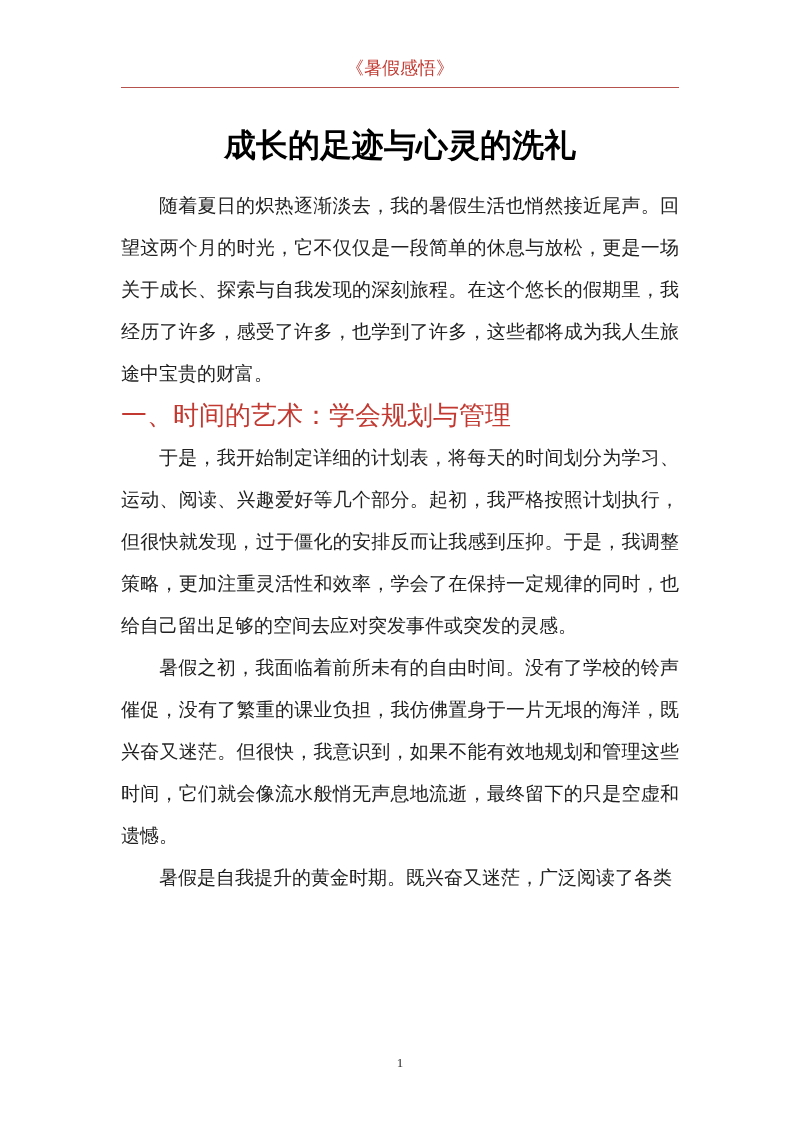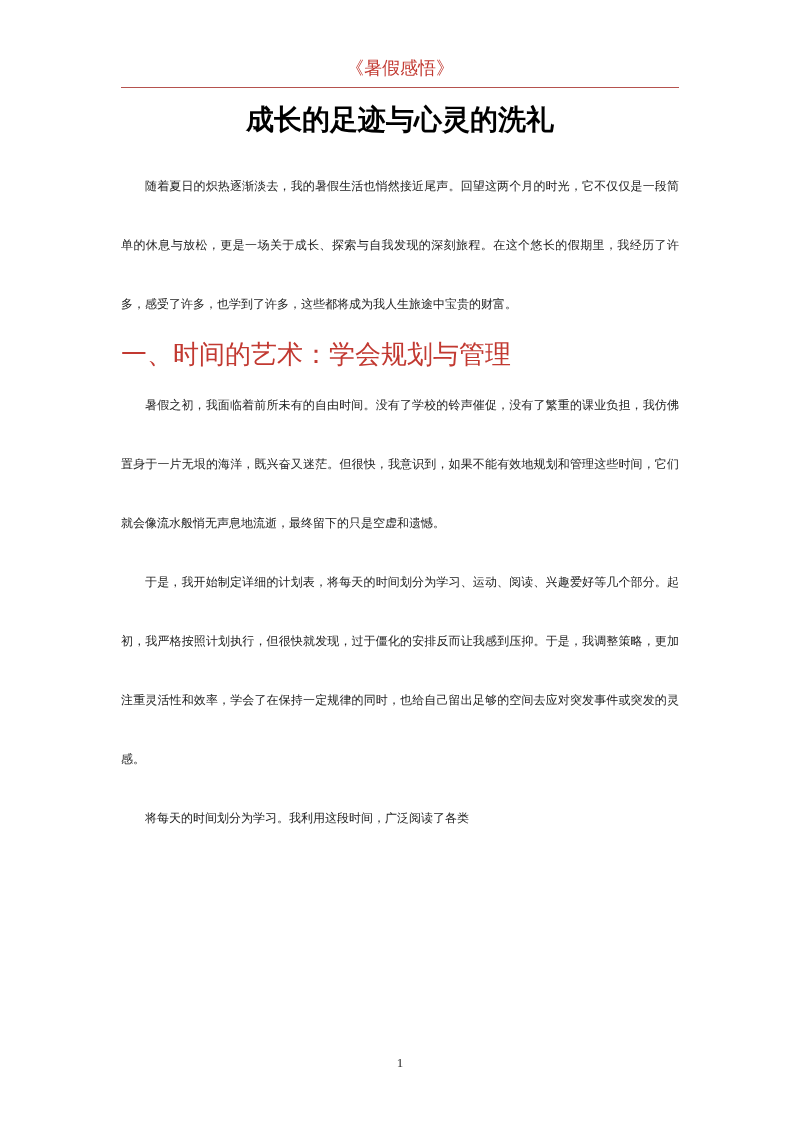--- a/index.html
+++ b/index.html
@@ -21,34 +21,34 @@
   .doc-header {
     padding-top: 56px;
     padding-bottom: 7px;
     border-bottom: 1px solid var(--rule);
     text-align: center;
     font-size: 18px;
     line-height: 24px;
     color: var(--accent);
   }
   .doc-title {
-    margin-top: 12px;
+    margin-top: 40px;
     text-align: center;
-    font-family: Liberation Sans, sans-serif;
+    font-family: Liberation Mono, monospace;
     font-weight: bold;
-    font-size: 28px;
+    font-size: 32px;
     line-height: 40px;
     color: #000000;
   }
   .doc-body {
     margin-top: 17px;
   }
   .doc-body p.para {
-    font-size: 12px;
-    line-height: 59px;
+    font-size: 19px;
+    line-height: 42px;
     text-align: justify;
     text-justify: inter-character;
     text-indent: 2em;
     color: var(--ink);
   }
   .doc-body p.heading {
     font-size: 26px;
     line-height: 42px;
     text-indent: 0;
     text-align: left;
@@ -73,22 +73,22 @@
   <div class="doc-margins">
     <div class="doc-header">
       <span>《暑假感悟》</span>
     </div>
 
     <h1 class="doc-title">成长的足迹与心灵的洗礼</h1>
 
     <div class="doc-body" id="doc-body">
         <p class="para">随着夏日的炽热逐渐淡去，我的暑假生活也悄然接近尾声。回望这两个月的时光，它不仅仅是一段简单的休息与放松，更是一场关于成长、探索与自我发现的深刻旅程。在这个悠长的假期里，我经历了许多，感受了许多，也学到了许多，这些都将成为我人生旅途中宝贵的财富。</p>
         <p class="heading">一、时间的艺术：学会规划与管理</p>
+        <p class="para">于是，我开始制定详细的计划表，将每天的时间划分为学习、运动、阅读、兴趣爱好等几个部分。起初，我严格按照计划执行，但很快就发现，过于僵化的安排反而让我感到压抑。于是，我调整策略，更加注重灵活性和效率，学会了在保持一定规律的同时，也给自己留出足够的空间去应对突发事件或突发的灵感。</p>
         <p class="para">暑假之初，我面临着前所未有的自由时间。没有了学校的铃声催促，没有了繁重的课业负担，我仿佛置身于一片无垠的海洋，既兴奋又迷茫。但很快，我意识到，如果不能有效地规划和管理这些时间，它们就会像流水般悄无声息地流逝，最终留下的只是空虚和遗憾。</p>
-        <p class="para">于是，我开始制定详细的计划表，将每天的时间划分为学习、运动、阅读、兴趣爱好等几个部分。起初，我严格按照计划执行，但很快就发现，过于僵化的安排反而让我感到压抑。于是，我调整策略，更加注重灵活性和效率，学会了在保持一定规律的同时，也给自己留出足够的空间去应对突发事件或突发的灵感。</p>
-        <p class="para">将每天的时间划分为学习。我利用这段时间，广泛阅读了各类</p>
+        <p class="para">暑假是自我提升的黄金时期。既兴奋又迷茫，广泛阅读了各类</p>
       </div>
   </div>
 
   <div class="page-footer">
     <span>1</span>
   </div>
 </div>
 
 </body></html>

